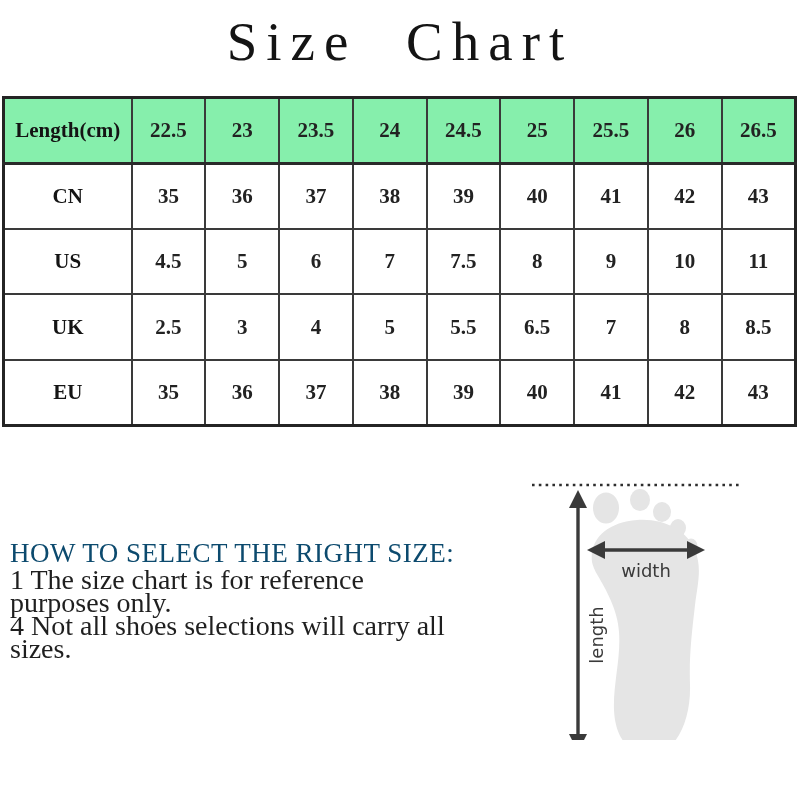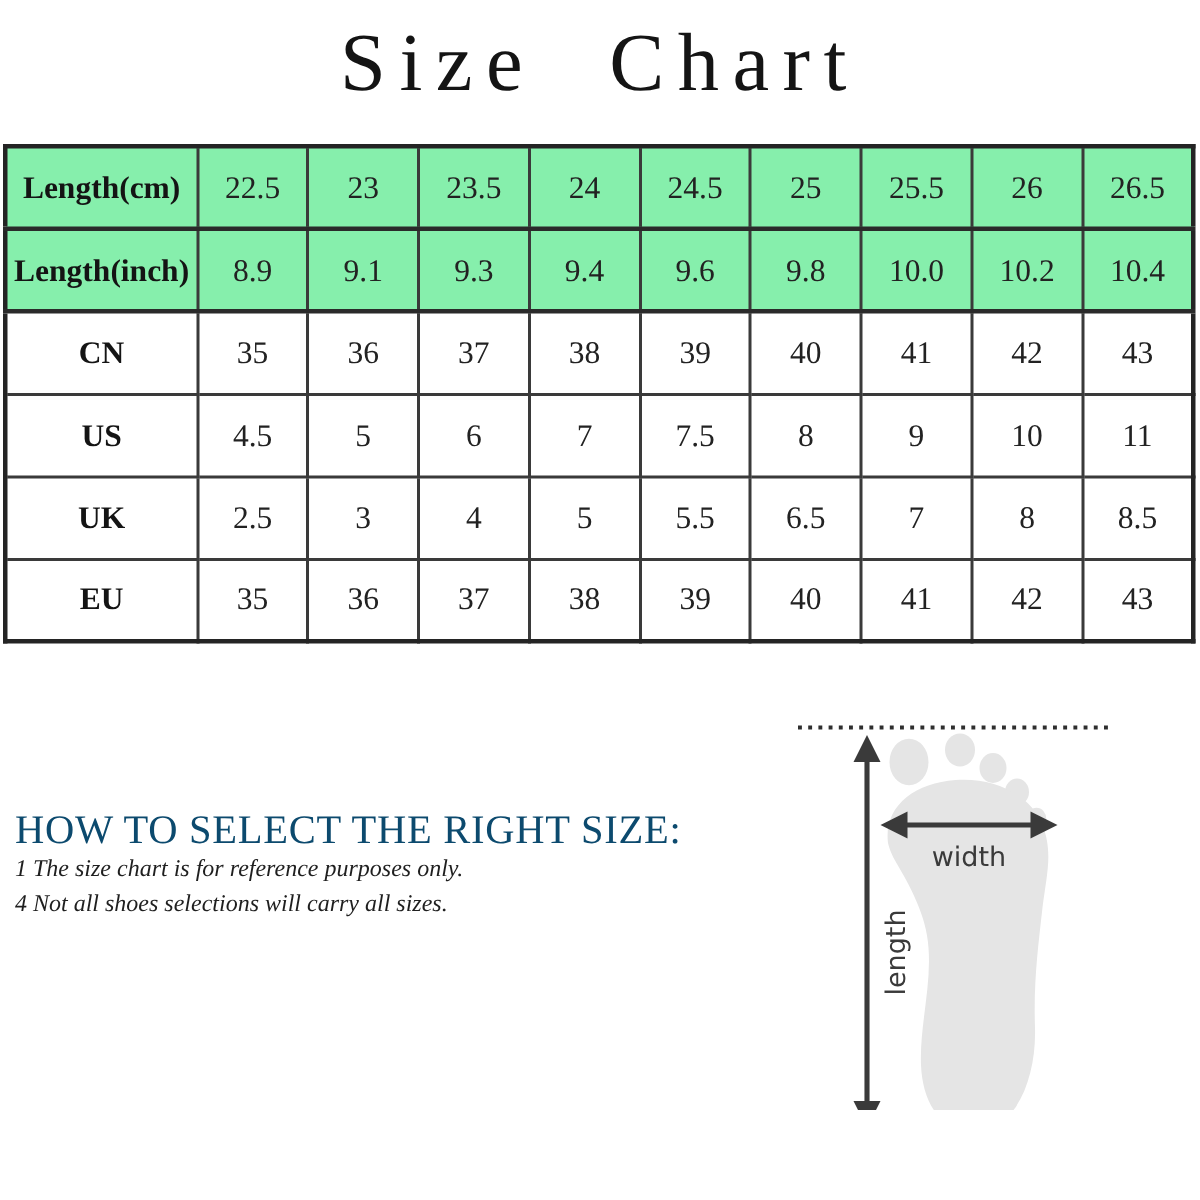--- a/index.html
+++ b/index.html
@@ -17,30 +17,30 @@
     position:absolute; left:2px; top:96px; width:795px; height:331px;
     border-collapse:collapse; table-layout:fixed;
     border:3px solid #242424;
   }
   table.size-table col.label-col { width:128px; }
   .size-table th, .size-table td {
     border:2px solid #3a3a3a; text-align:center; vertical-align:middle;
     font-size:21px; height:55px; padding:0 2px;
   }
   .size-table th { font-weight:700; color:#141414; }
-  .size-table td { font-weight:400; color:#222222; }
+  .size-table td { font-weight:700; color:#222222; }
   tr.hdr th, tr.hdr td { background:#86efac; }
   tr.hdr { border-bottom:3px solid #2a2a2a; }
   .guide-heading {
     position:absolute; left:10px; top:538px; font-size:27px; font-weight:400;
     letter-spacing:0.5px; color:#0c4a6e; white-space:nowrap;
   }
   .tips {
     position:absolute; left:10px; top:568px; width:455px;
-    font-size:16px; line-height:23px; color:#1f1f1f;font-style:italic;
+    font-size:28px; line-height:23px; color:#1f1f1f;
   }
   .tips p { margin:0; }
   .tips p.bold { font-weight:700; color:#141414; }
   .foot-diagram { position:absolute; left:525px; top:470px; }
   .sans-label {
     font-family:"DejaVu Sans","Liberation Sans",sans-serif;
     font-size:18px; fill:#3a3a3a;
   }
 </style>
 </head>
@@ -68,32 +68,20 @@
         <th>Length(cm)</th>
         <td>22.5</td>
         <td>23</td>
         <td>23.5</td>
         <td>24</td>
         <td>24.5</td>
         <td>25</td>
         <td>25.5</td>
         <td>26</td>
         <td>26.5</td>
-      </tr>
-      <tr class="hdr">
-        <th>Length(inch)</th>
-        <td>8.9</td>
-        <td>9.1</td>
-        <td>9.3</td>
-        <td>9.4</td>
-        <td>9.6</td>
-        <td>9.8</td>
-        <td>10.0</td>
-        <td>10.2</td>
-        <td>10.4</td>
       </tr>
       <tr>
         <th>CN</th>
         <td>35</td>
         <td>36</td>
         <td>37</td>
         <td>38</td>
         <td>39</td>
         <td>40</td>
         <td>41</td>

